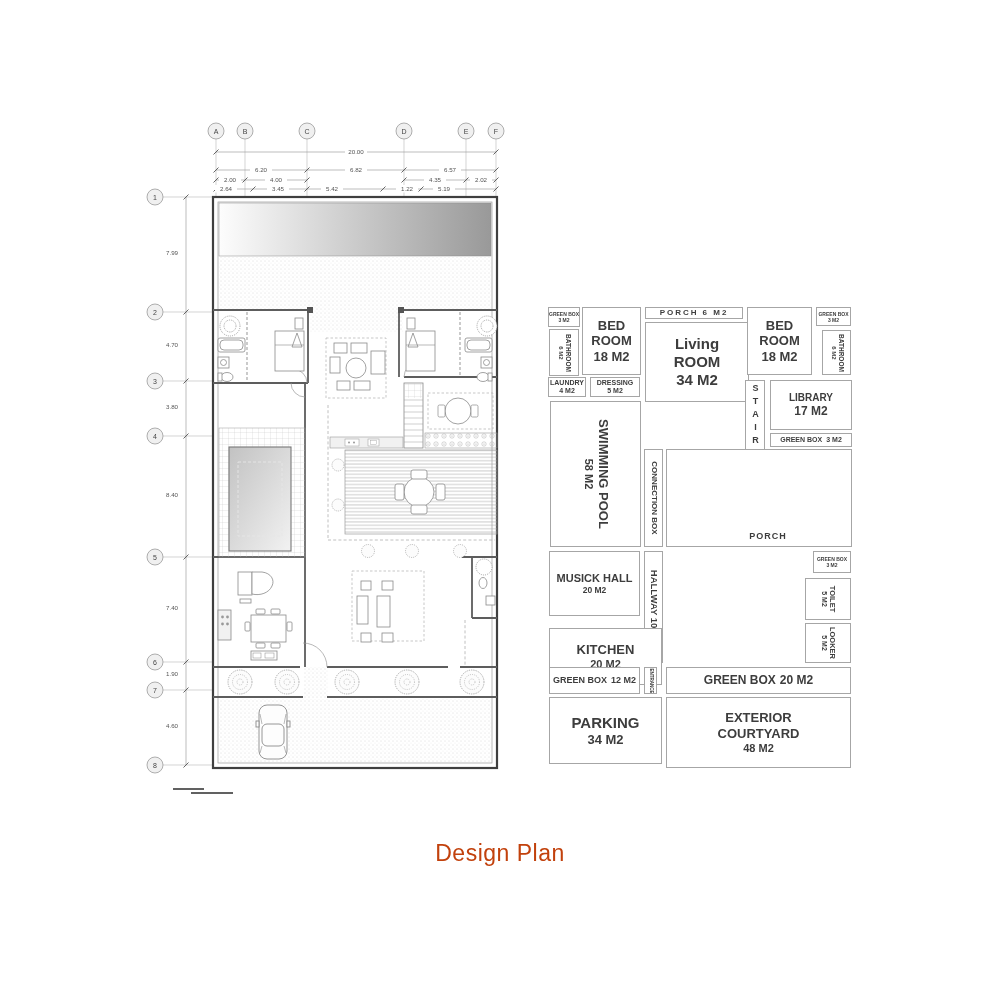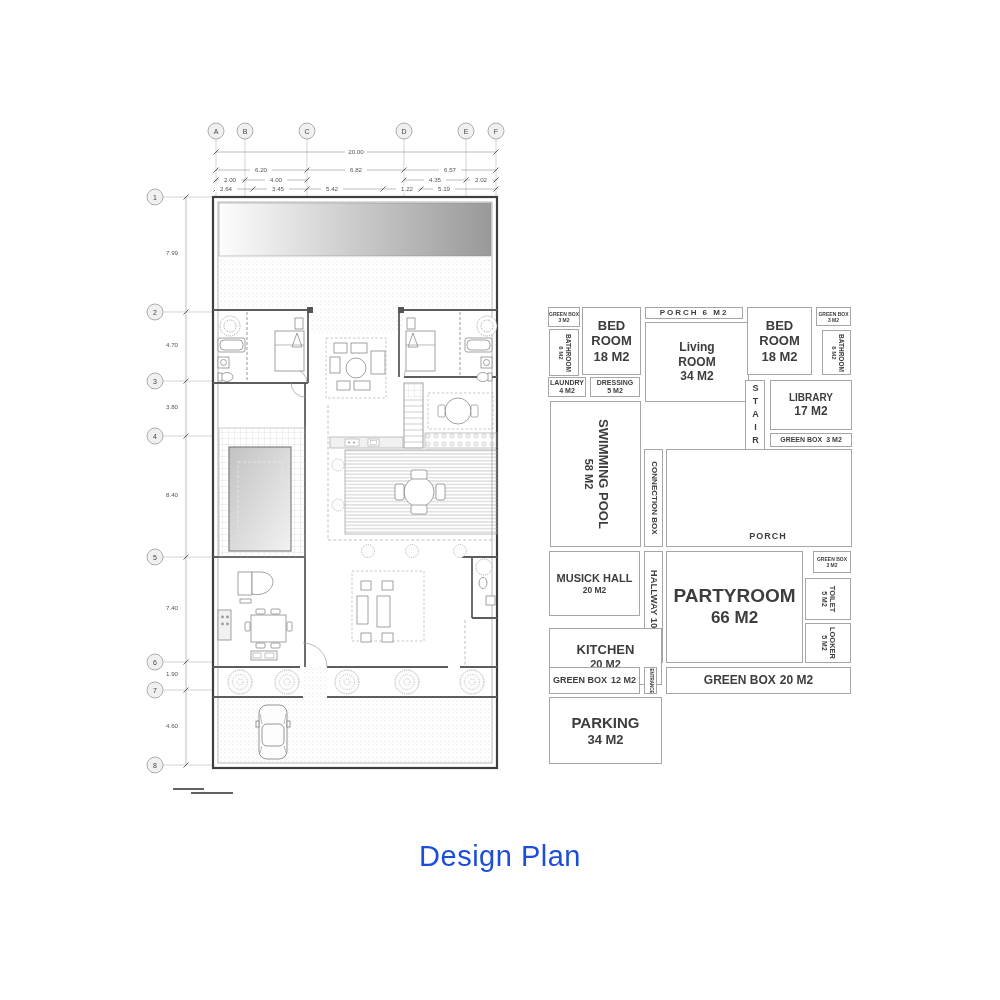--- a/index.html
+++ b/index.html
@@ -14,21 +14,21 @@
   .blk{position:absolute;box-sizing:border-box;background:#fff;border:1px solid #a6a6a6;
        color:#3d3d3d;font-weight:bold;display:flex;flex-direction:column;
        align-items:center;justify-content:center;text-align:center;line-height:1.2;overflow:hidden;}
   .blk.inline{flex-direction:row;gap:4px;}
   .noborder{border:none;}
   .vrot{position:absolute;left:50%;top:50%;transform:translate(-50%,-50%) rotate(90deg);
         white-space:nowrap;text-align:center;line-height:1.25;}
   .upright{writing-mode:vertical-rl;text-orientation:upright;letter-spacing:3px;}
   
   #footer-title{position:absolute;left:0;top:840px;width:1000px;text-align:center;
-    font-size:29px;color:#1d4ed8;letter-spacing:0.5px;}
+    font-size:23px;color:#c2410c;letter-spacing:0.5px;}
 </style>
 </head>
 <body>
 
 <div id="stage">
 
 <svg id="plansvg" width="390" height="690" viewBox="130 115 390 690">
   <defs>
     <linearGradient id="gradTop" x1="0" y1="0" x2="1" y2="0">
       <stop offset="0" stop-color="#fdfdfd"></stop>
@@ -338,21 +338,21 @@
   <div class="blk" style="left:37px;top:112px;width:59px;height:68px;font-size:13px">
     <div>BED ROOM</div>
     <div>18 M2</div>
   </div>
 
   <div class="blk inline" style="left:100px;top:112px;width:98px;height:12px;font-size:8px;letter-spacing:2px">
     <span>PORCH</span>
     <span>6 M2</span>
   </div>
 
-  <div class="blk" style="left:100px;top:127px;width:104px;height:80px;font-size:12px">
+  <div class="blk" style="left:100px;top:127px;width:104px;height:80px;font-size:15px">
     <div style="max-width:62px">Living ROOM</div>
     <div>34 M2</div>
   </div>
 
   <div class="blk" style="left:202px;top:112px;width:65px;height:68px;font-size:13px">
     <div style="max-width:50px">BED ROOM</div>
     <div>18 M2</div>
   </div>
 
   <div class="blk" style="left:271px;top:112px;width:35px;height:19px;font-size:5px">
@@ -417,24 +417,20 @@
 
   <div class="blk" style="left:4px;top:356px;width:91px;height:65px">
     <div style="font-size:11px">MUSICK HALL</div>
     <div style="font-size:8.5px">20 M2</div>
   </div>
 
   <div class="blk" style="left:99px;top:356px;width:19px;height:112px">
     <div class="vrot" style="font-size:9.5px">HALLWAY 10 M2</div>
   </div>
 
-  <div class="blk" style="left:121px;top:356px;width:137px;height:112px">
-    <div style="font-size:19px">PARTYROOM</div>
-    <div style="font-size:17px">66 M2</div>
-  </div>
 
   <div class="blk" style="left:268px;top:356px;width:38px;height:22px;font-size:5px">
     <div>GREEN BOX</div>
     <div>3 M2</div>
   </div>
 
   <div class="blk" style="left:260px;top:383px;width:46px;height:42px">
     <div class="vrot">
       <div style="font-size:7.5px">TOILET</div>
       <div style="font-size:7px">5 M2</div>
@@ -465,18 +461,22 @@
   <div class="blk inline" style="left:121px;top:472px;width:185px;height:27px;font-size:12px">
     <span>GREEN BOX</span>
     <span>20 M2</span>
   </div>
 
   <div class="blk" style="left:4px;top:502px;width:113px;height:67px">
     <div style="font-size:15px">PARKING</div>
     <div style="font-size:13px">34 M2</div>
   </div>
 
+  <div class="blk" style="left:121px;top:502px;width:185px;height:71px">
+    <div style="font-size:13px;max-width:95px">EXTERIOR COURTYARD</div>
+    <div style="font-size:11px">48 M2</div>
+  </div>
 
 </div>
 
 <div id="footer-title">Design Plan</div>
 
 </div>
 
 </body></html>

